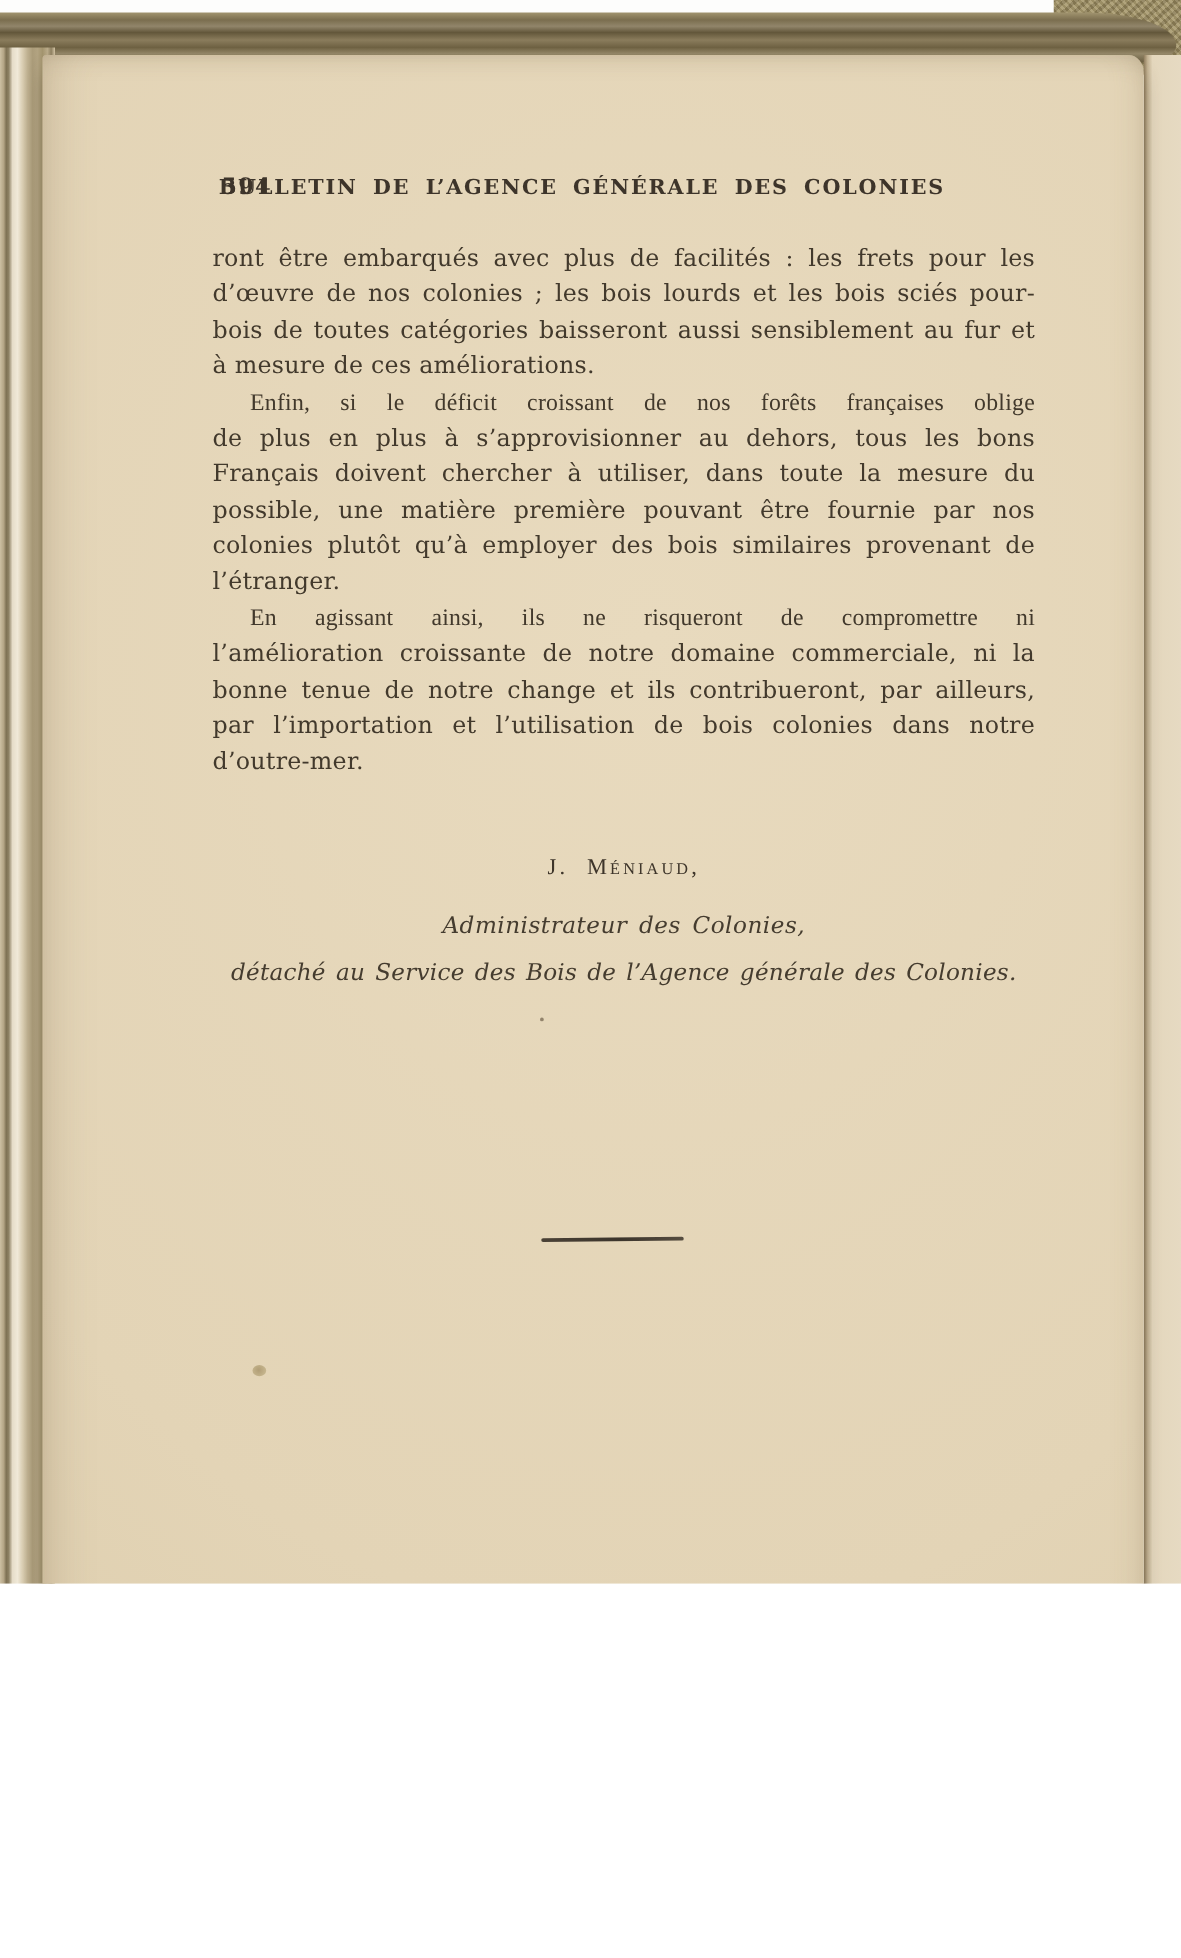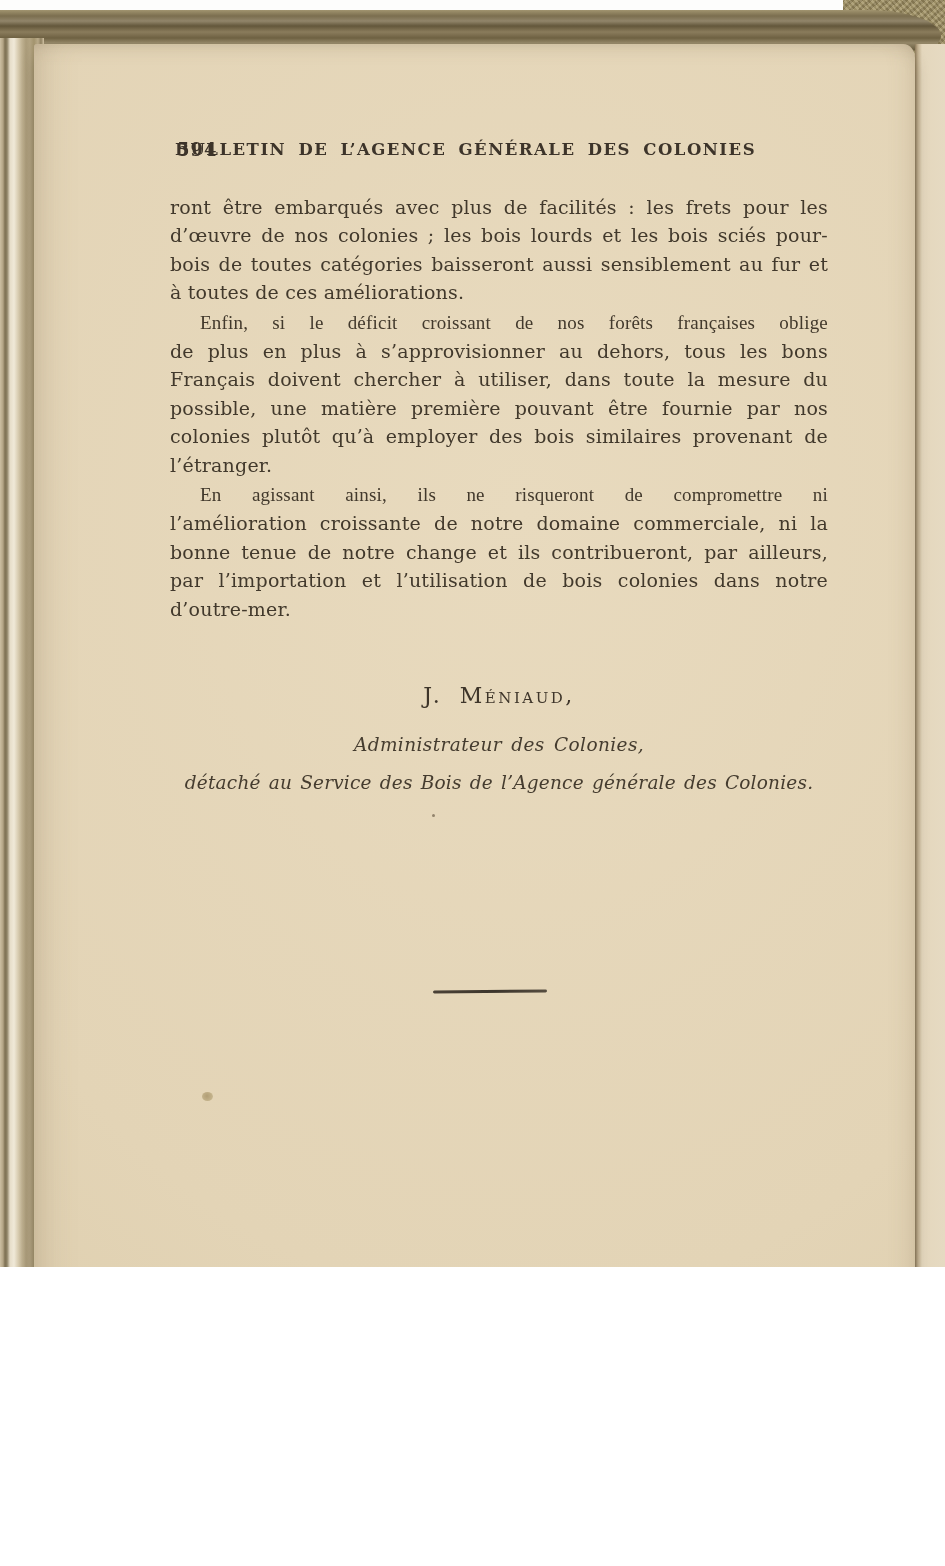--- a/index.html
+++ b/index.html
@@ -102,22 +102,23 @@
     color: #42392c;
   }
   .line.first { text-indent: 30px; font-family: Liberation Serif, serif; }
   .line.end { text-align-last: left; }
   .para + .para { margin-top: 2px; }
 
   
   .sig { position: absolute; left: 136px; top: 639px; width: 658px; text-align: center; }
   .sig-name {
     font-variant: small-caps;
-    font-size: 22px; letter-spacing: 2.5px; word-spacing: 8px;
+    font-size: 18px; letter-spacing: 2.5px; word-spacing: 8px;
     color: #3e352a;
+    font-family: Liberation Serif, serif;
   }
   .sig-role {
     margin-top: 26px;
     font-style: italic; font-size: 18.5px; letter-spacing: 0.4px; word-spacing: 3px;
     color: #453c2f;
   }
   .sig-detail {
     margin-top: 17px;
     font-style: italic; font-size: 18.5px; letter-spacing: 0.2px; word-spacing: 2px;
     color: #453c2f;
@@ -169,21 +170,21 @@
     <div class="header">
       <span class="pagenum">594</span>
       <div class="runtitle">BULLETIN DE L’AGENCE GÉNÉRALE DES COLONIES</div>
     </div>
 
     <div class="bodytext">
       <div class="para">
         <div class="line">ront être embarqués avec plus de facilités : les frets pour les</div>
         <div class="line">d’œuvre de nos colonies ; les bois lourds et les bois sciés pour-</div>
         <div class="line">bois de toutes catégories baisseront aussi sensiblement au fur et</div>
-        <div class="line end">à toutes de ces améliorations.</div>
+        <div class="line end">à mesure de ces améliorations.</div>
       </div>
       <div class="para">
         <div class="line first">Enfin, si le déficit croissant de nos forêts françaises oblige</div>
         <div class="line">de plus en plus à s’approvisionner au dehors, tous les bons</div>
         <div class="line">Français doivent chercher à utiliser, dans toute la mesure du</div>
         <div class="line">possible, une matière première pouvant être fournie par nos</div>
         <div class="line">colonies plutôt qu’à employer des bois similaires provenant de</div>
         <div class="line end">l’étranger.</div>
       </div>
       <div class="para">

